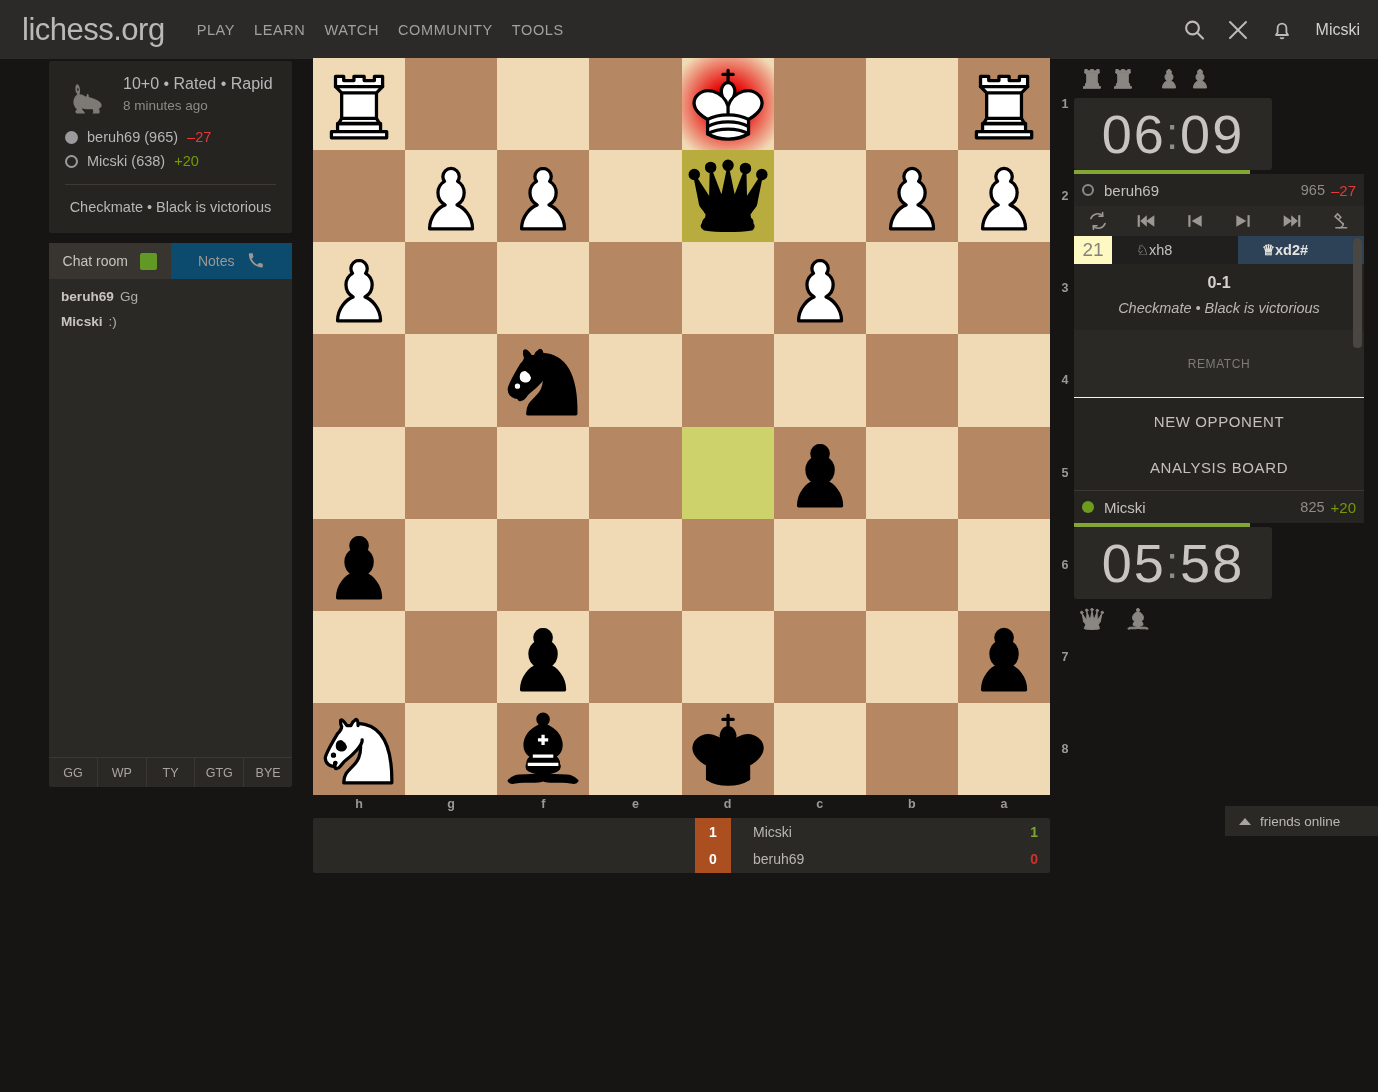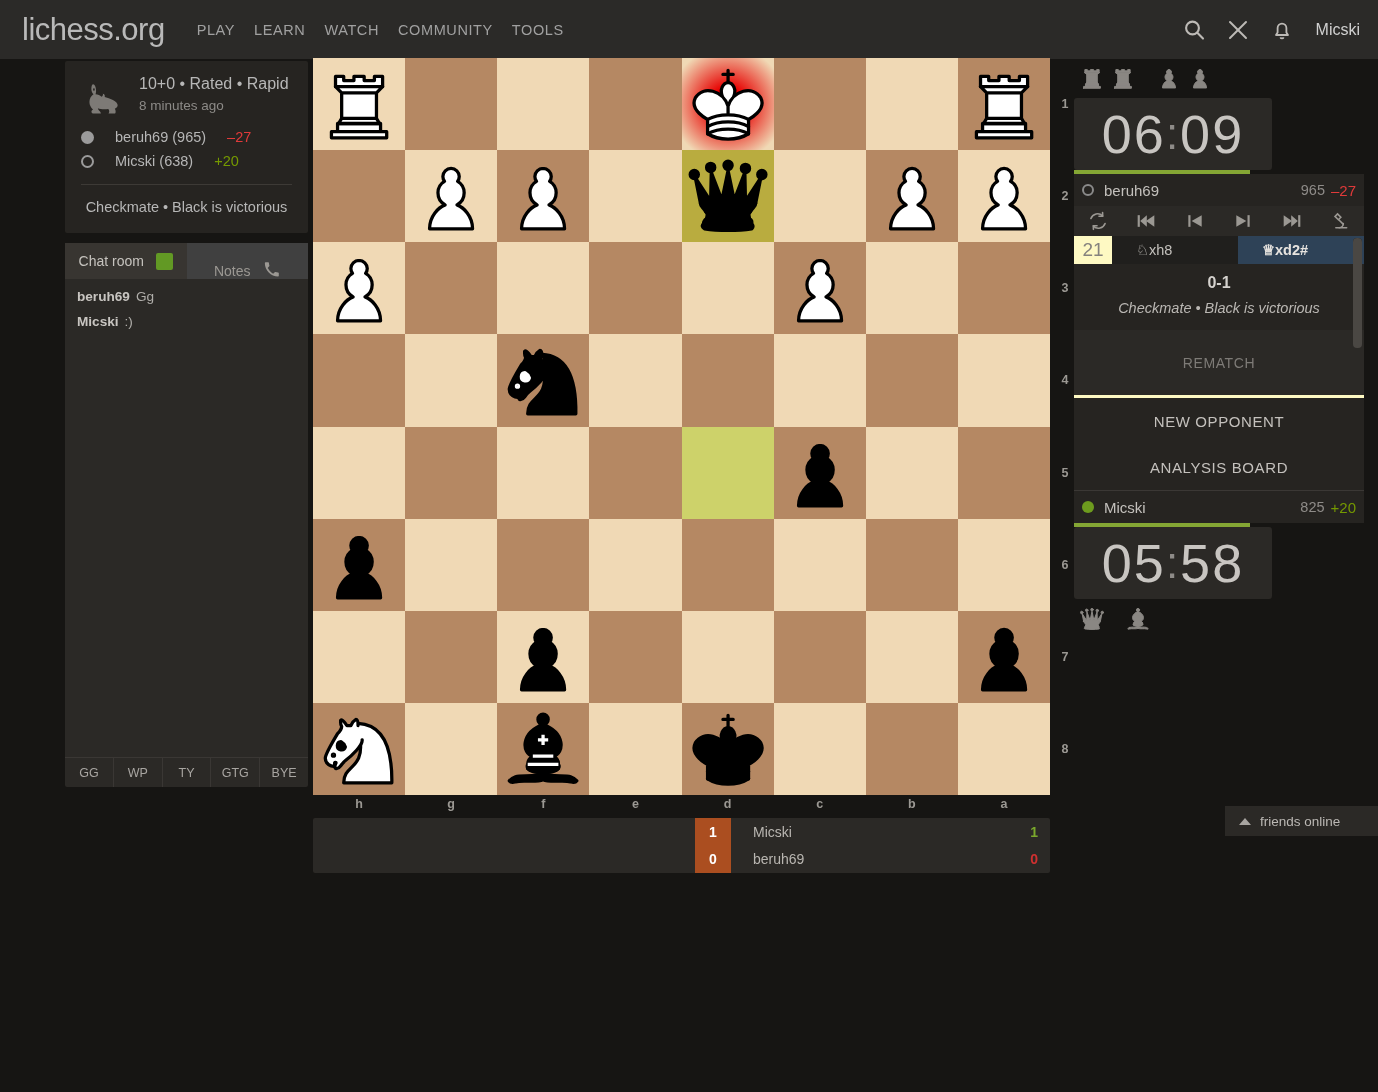--- a/index.html
+++ b/index.html
@@ -29,31 +29,31 @@
   }
   .header-right {
     position: absolute; right: 18px; top: 0; height: 59px;
     display: flex; align-items: center; gap: 20px;
   }
   .hicon { width: 24px; height: 24px; display: block; cursor: pointer; }
   .hicon svg { display: block; }
   .username-top { font-size: 16px; color: #d0d0d0; cursor: pointer; margin-left: 2px; }
 
   
-  .left-col { position: absolute; left: 30px; top: 59px; width: 278px; padding-left: 35px; }
+  .left-col { position: absolute; left: 14px; top: 59px; width: 278px; padding-left: 35px; }
 
   .game-meta {
     background: #262421; padding: 14px 16px 16px 16px; margin-top: 2px;
     border-radius: 2px;
   }
   .gm-top { display: flex; align-items: flex-start; gap: 14px; }
   .gm-icon { width: 44px; height: 44px; flex: none; color: #7d7a76; margin-top: 2px; }
   .gm-text-line1 { font-size: 16px; color: #b7b7b7; }
   .gm-text-line2 { font-size: 13.5px; color: #8c8a87; margin-top: 5px; }
-  .player-line { display: flex; align-items: center; gap: 21px; font-size: 14.5px; margin-top: 8px; }
+  .player-line { display: flex; align-items: center; gap: 9px; font-size: 14.5px; margin-top: 8px; }
   .player-line:first-of-type { margin-top: 13px; }
   .dot { width: 13px; height: 13px; border-radius: 50%; flex: none; }
   .dot.black { background: #9b9b9b; }
   .dot.white { background: transparent; border: 2px solid #9b9b9b; }
   .pname { color: #b6b6b6; }
   .rating-plus { color: #759900; }
   .rating-minus { color: #d85000; }
   .rating-minus.red { color: #e03a3a; }
   .gm-divider { height: 1px; background: #3d3a36; margin: 15px 0 0 0; }
   .gm-status { text-align: center; font-size: 14.5px; color: #b7b7b7; padding: 14px 0 2px 0; }
@@ -63,21 +63,21 @@
     margin-top: 10px; background: #2b2926; border-radius: 2px;
     height: 544px; position: relative;
   }
   .chat-tabs { display: flex; height: 36px; }
   .chat-tab {
     flex: 1; display: flex; align-items: center; justify-content: center;
     font-size: 14px; color: #9b9893; cursor: pointer; gap: 12px;
     position: relative;
   }
   .chat-tab.active { background: #383531; color: #c6c3be; }
-  .chat-tab.inactive { background: #404040; align-items: flex-end; }
+  .chat-tab.inactive { background: #0c4a6e; }
   .green-square { width: 17px; height: 17px; background: #629924; border-radius: 2px; display:inline-block;}
   .phone-icon { width: 18px; height: 18px; color: #9b9893; }
   .chat-lines { padding: 10px 12px 0 12px; }
   .chat-line { font-size: 13.6px; margin-bottom: 10px; color: #b0aeaa; }
   .chat-line .who { font-weight: bold; color: #c8c5c1; margin-right: 6px; }
   .chat-presets {
     position: absolute; bottom: 0; left: 0; right: 0; height: 30px;
     display: flex; border-top: 1px solid #3a3734;
   }
   .preset {
@@ -195,22 +195,22 @@
     background: #4a4743; border-radius: 4px;
   }
   .moves-track {
     position: absolute; right: 2px; top: 2px; width: 9px; bottom: 2px;
     background: #1c1b19; border-radius: 4px;
   }
 
   .actions { background: #262421; }
   .rematch-btn {
     height: 68px; display: flex; align-items: center; justify-content: center;
-    font-size: 14px; color: #7e7b77; letter-spacing: 0.6px; cursor: pointer;
-    background: #2b2926; border-bottom: 3px solid #fef9c3; text-align: center;
+    font-size: 12px; color: #7e7b77; letter-spacing: 0.6px; cursor: pointer;
+    background: #2b2926; border-bottom: 1px solid #fef9c3; text-align: center;
   }
   .act-btn {
     height: 46px; display: flex; align-items: center; justify-content: center;
     font-size: 15px; color: #c4c1bd; letter-spacing: 0.6px; cursor: pointer;
   }
   .act-divider { height: 1px; background: #3b3835; }
 
   
   .friends {
     position: absolute; right: 0; bottom: 0; width: 153px; height: 30px;

